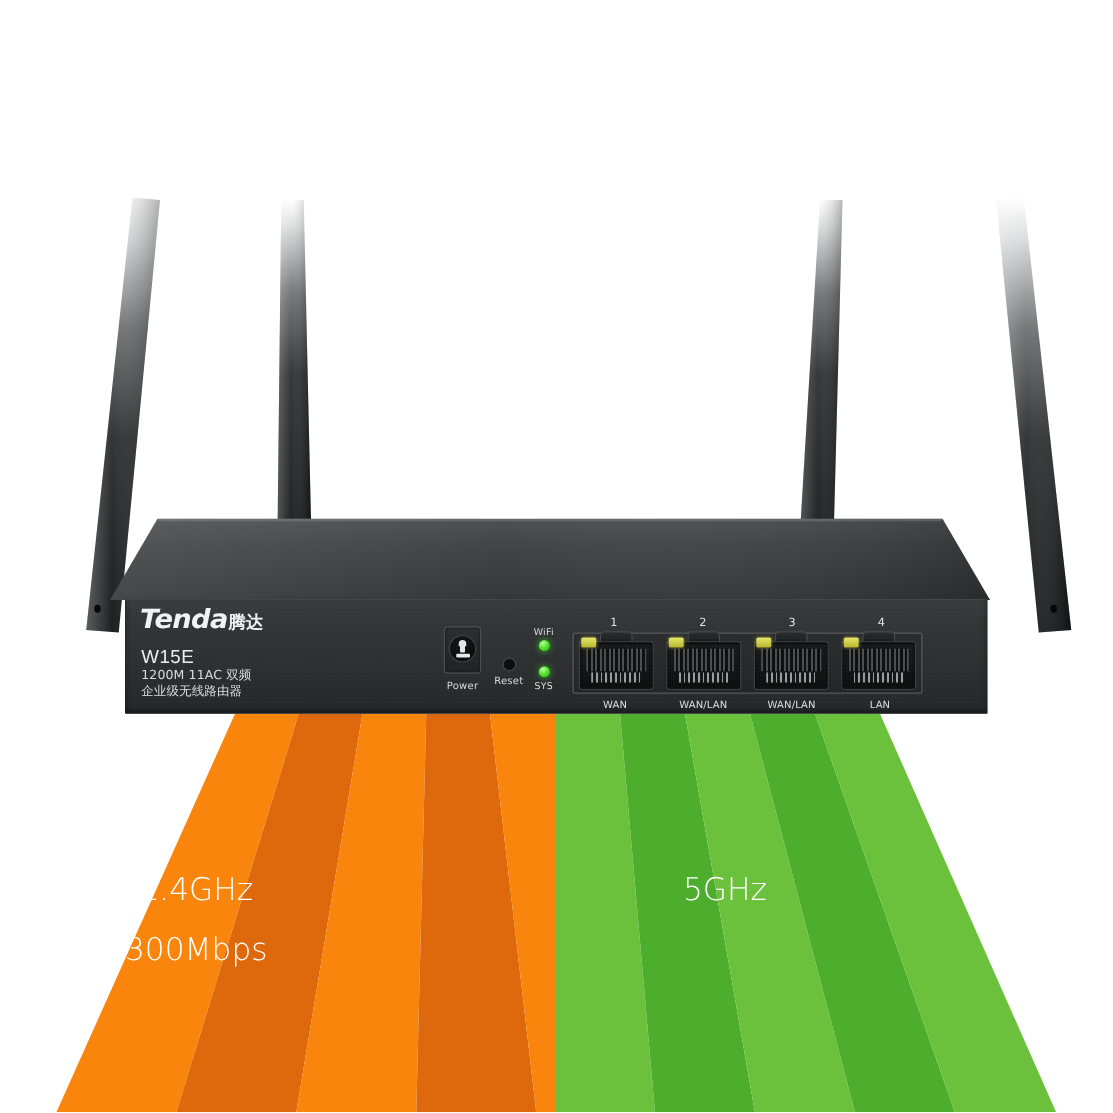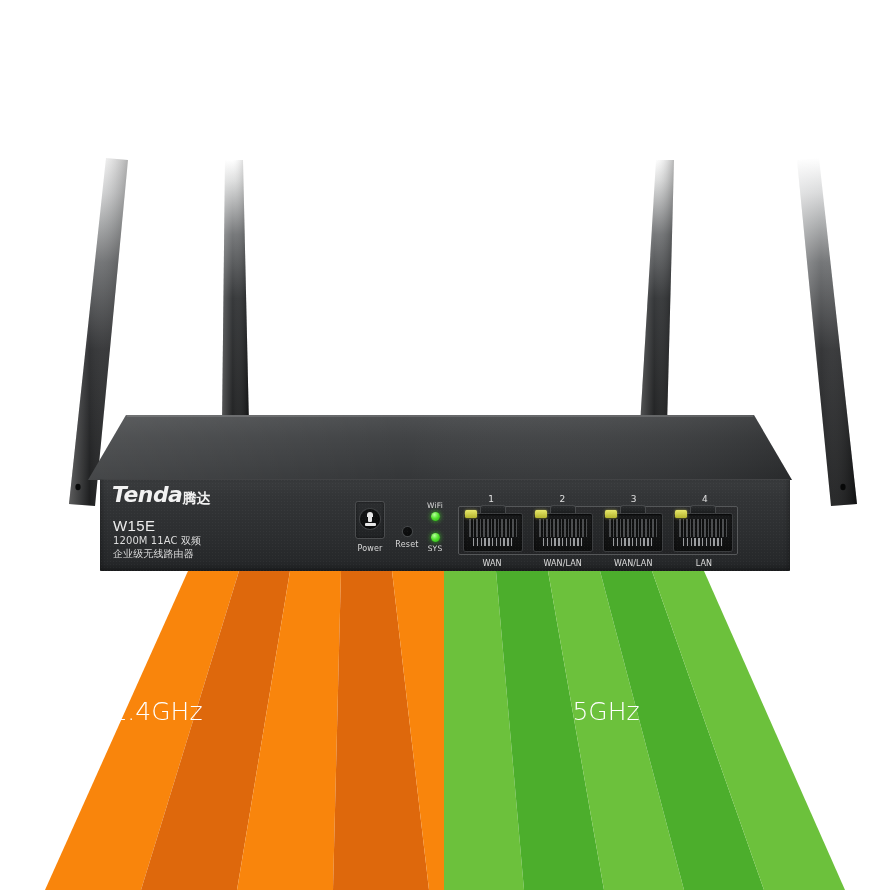--- a/index.html
+++ b/index.html
@@ -204,23 +204,24 @@
         <polygon points="444,0 496,0 524,319 444,319" fill="#6CC13C"></polygon>
         <polygon points="496,0 548,0 604,319 524,319" fill="#4CAE2C"></polygon>
         <polygon points="548,0 600,0 684,319 604,319" fill="#6CC13C"></polygon>
         <polygon points="600,0 652,0 764,319 684,319" fill="#4CAE2C"></polygon>
         <polygon points="652,0 704,0 845,319 764,319" fill="#6CC13C"></polygon>
       </g>
     </svg>
 
     <div class="beam-text" style="left:47px;top:128px;width:220px;text-align:center;">
       <div class="bt-l1">2.4GHz</div>
-    </div>
-
-    <div class="beam-text" style="left:496px;top:128px;width:220px;text-align:center;">
+      <div class="bt-l2">300Mbps</div>
+    </div>
+
+    <div class="beam-text" style="left:470px;top:128px;width:220px;text-align:center;">
       <div class="bt-l1">5GHz</div>
     </div>
   </div>
 
   <div class="router">
 
     <div class="top-face">
       <svg width="704" height="68" viewBox="0 0 704 68" preserveAspectRatio="none">
         <defs>
           <linearGradient id="gTop" x1="0" y1="0" x2="0" y2="1">

